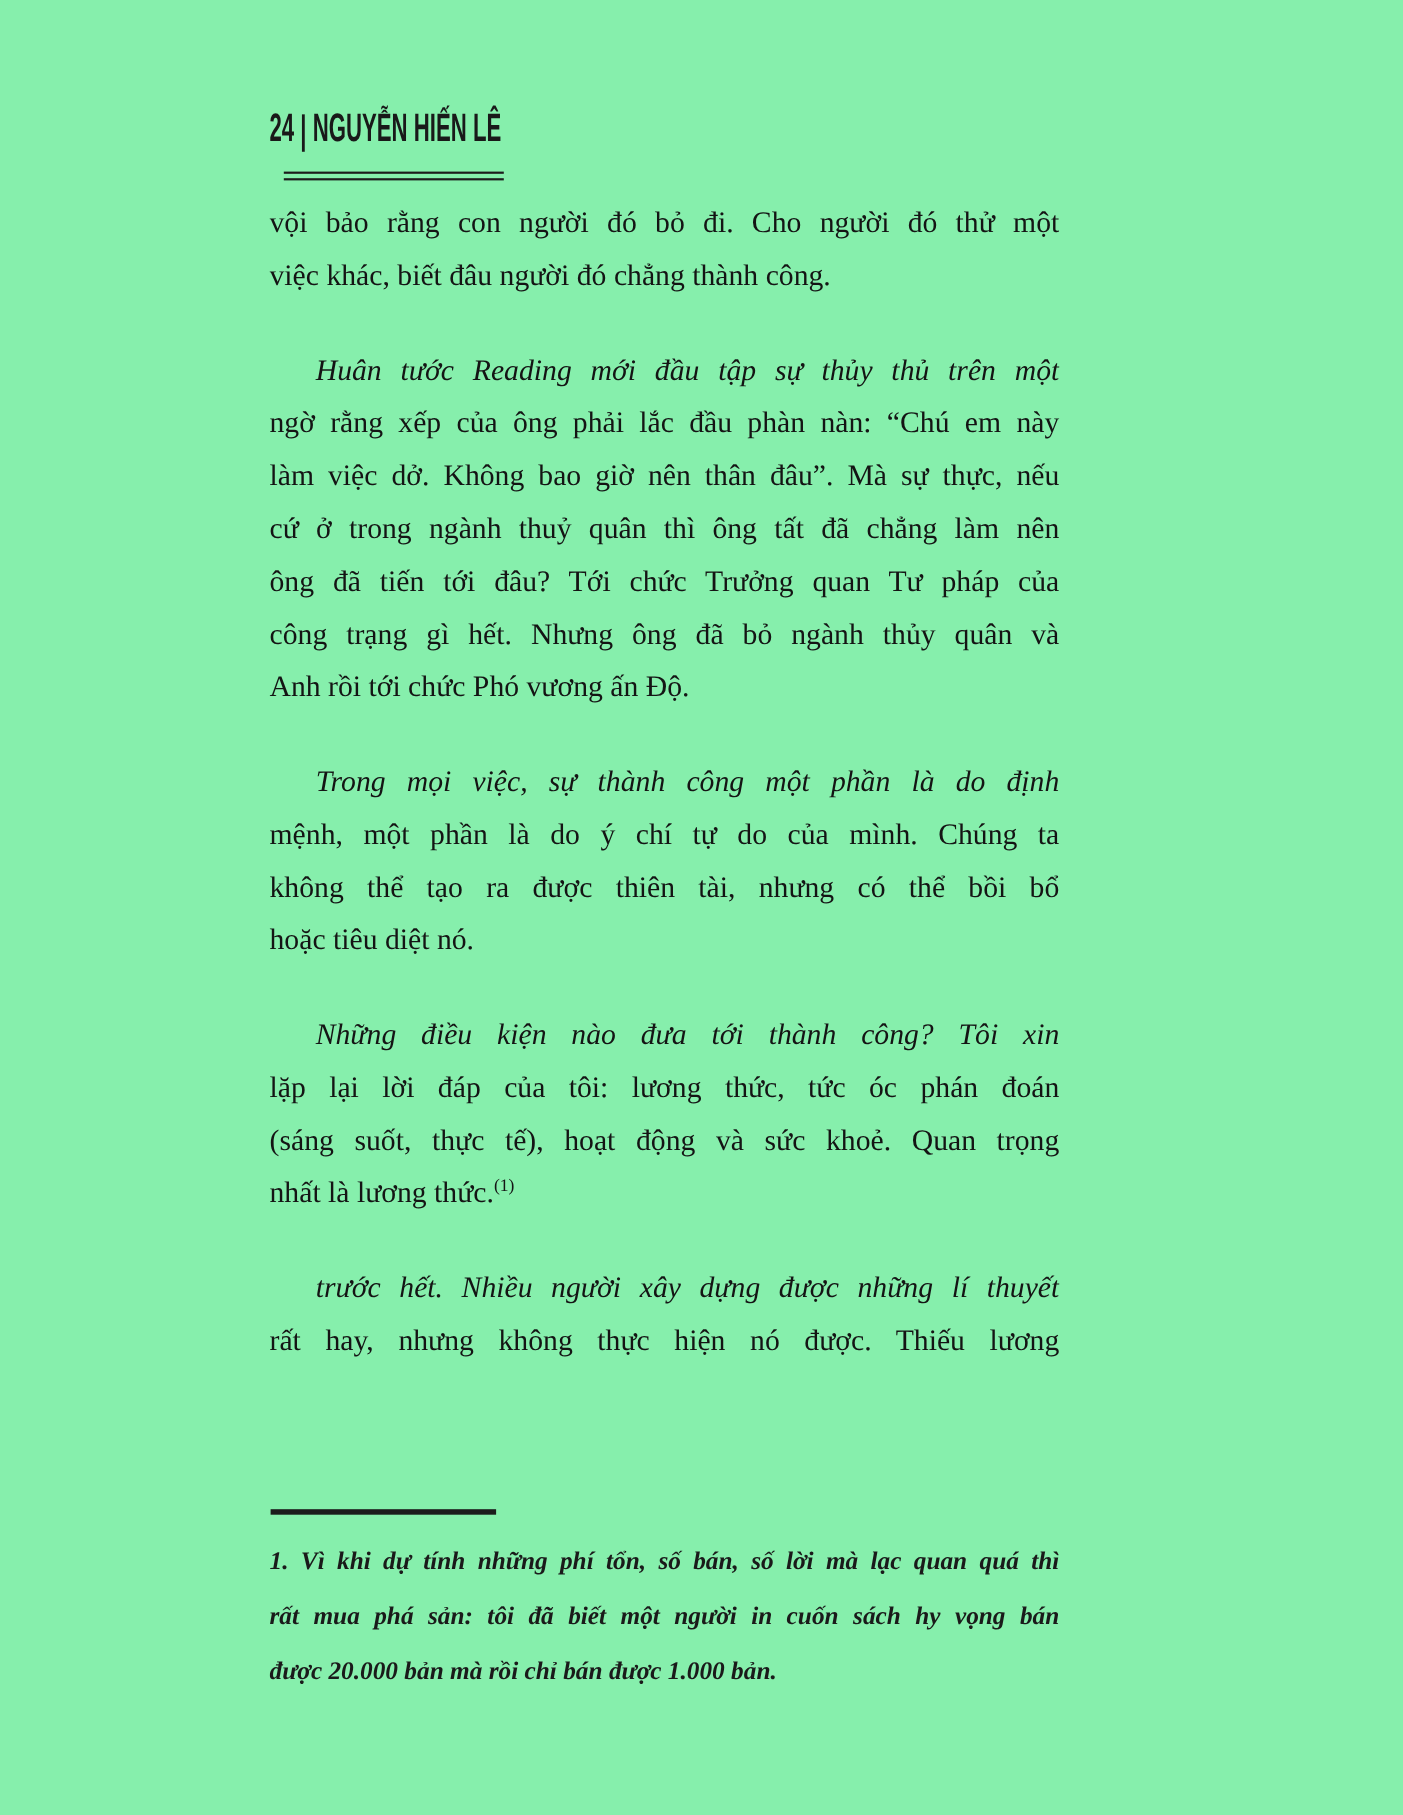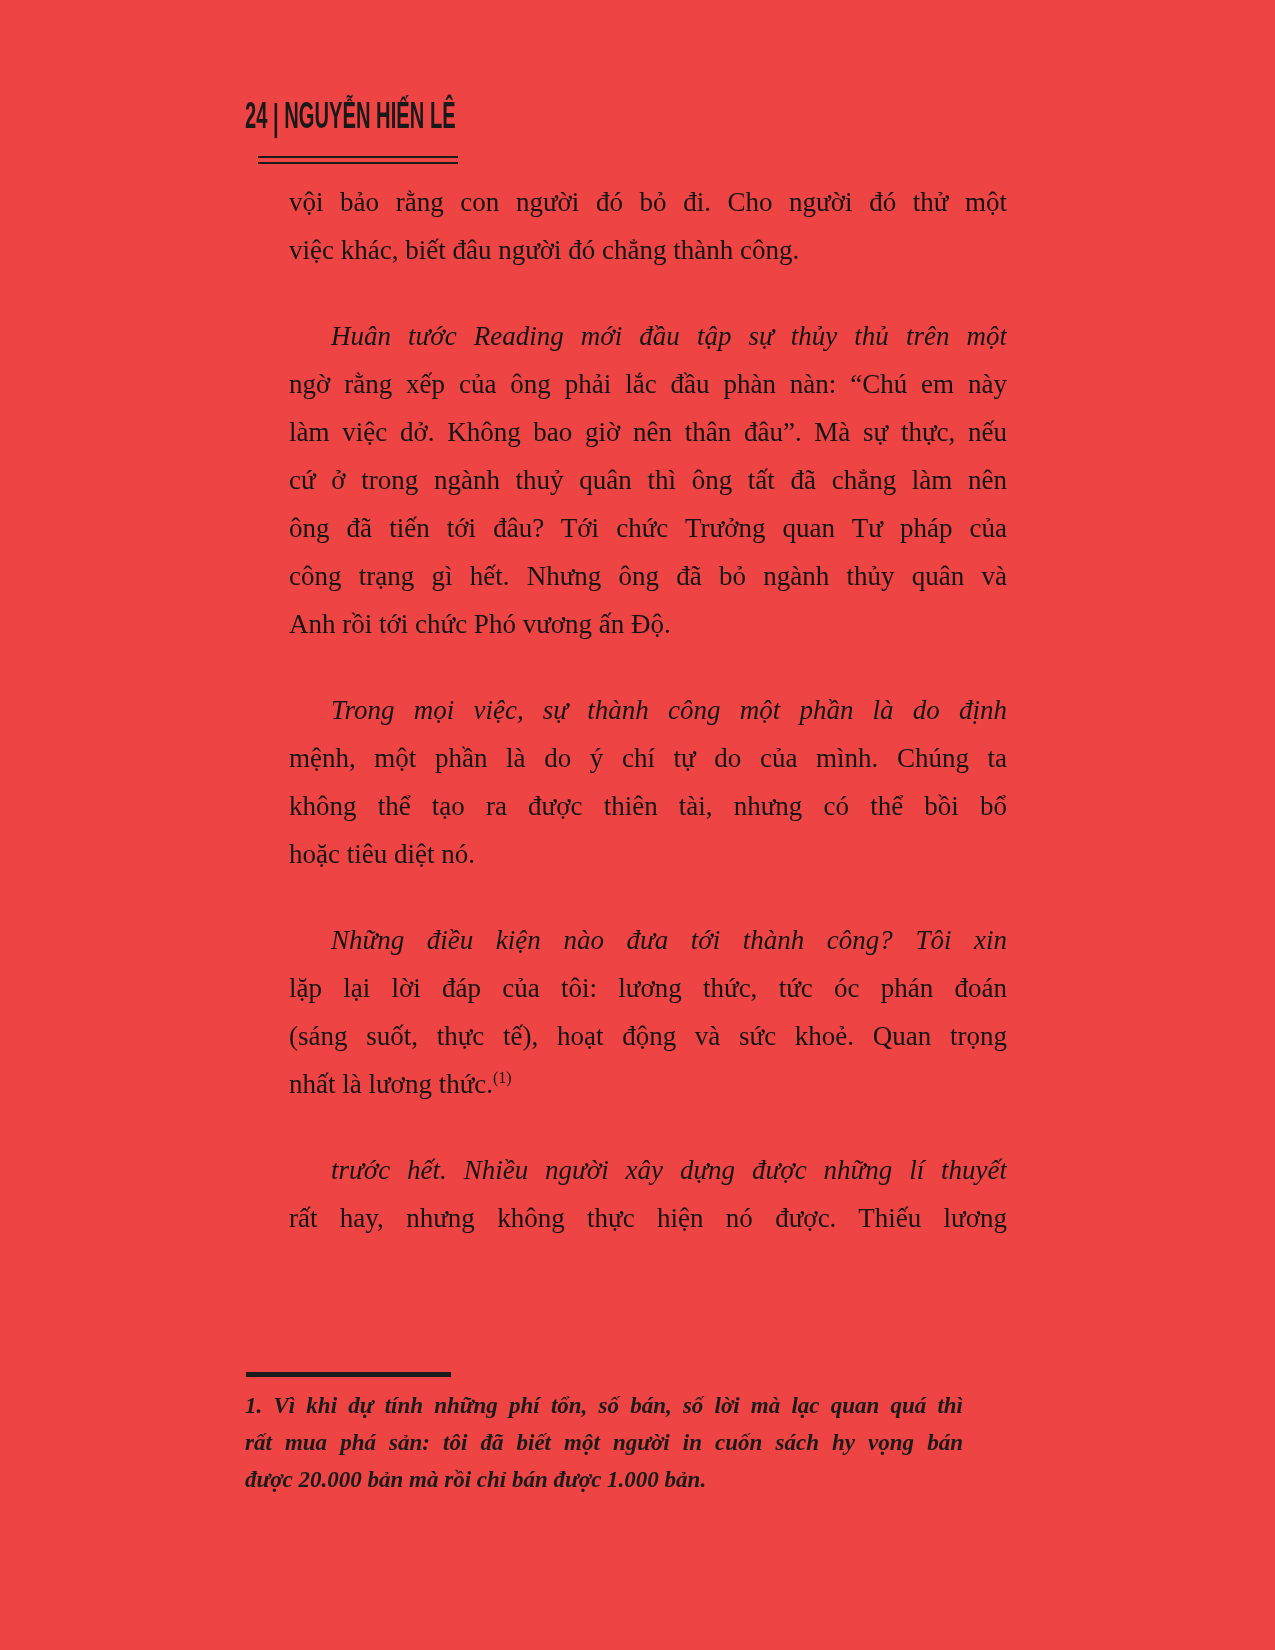--- a/index.html
+++ b/index.html
@@ -4,21 +4,21 @@
 <style>
   html, body {
     margin: 0;
     padding: 0;
     background: #e8e8e8;
   }
   .page {
     position: relative;
     width: 1275px;
     height: 1650px;
-    background: #ef4444;
+    background: #86efac;
     font-family: "Liberation Serif", "DejaVu Serif", serif;
     color: #141414;
     overflow: hidden;
   }
 
   
   .running-header {
     position: absolute;
     left: 245px;
     top: 98px;
@@ -52,21 +52,20 @@
     border-bottom: 2px solid #1c1c1c;
   }
 
   
   .body-text {
     position: absolute;
     left: 245px;
     top: 178px;
     width: 718px;
     font-size: 27px;
-    margin-left: 44px;
   }
   .para {
     margin: 0 0 38px 0;
     padding: 0;
   }
   .line {
     height: 48px;
     line-height: 48px;
     white-space: nowrap;
     overflow: hidden;
@@ -101,20 +100,21 @@
     top: 1387px;
     width: 718px;
     font-size: 23px;
     font-weight: bold;
     font-style: italic;
     color: #1a1a1a;
   }
   .footnote .line {
     height: 37px;
     line-height: 37px;
+    margin-top: 13px;
   }
 </style>
 </head>
 <body>
 
 <div class="page">
 
   <div class="running-header">
     <span class="running-header-inner">
       <span>24</span><span class="header-sep">|</span><span>NGUYỄN HIẾN LÊ</span>

